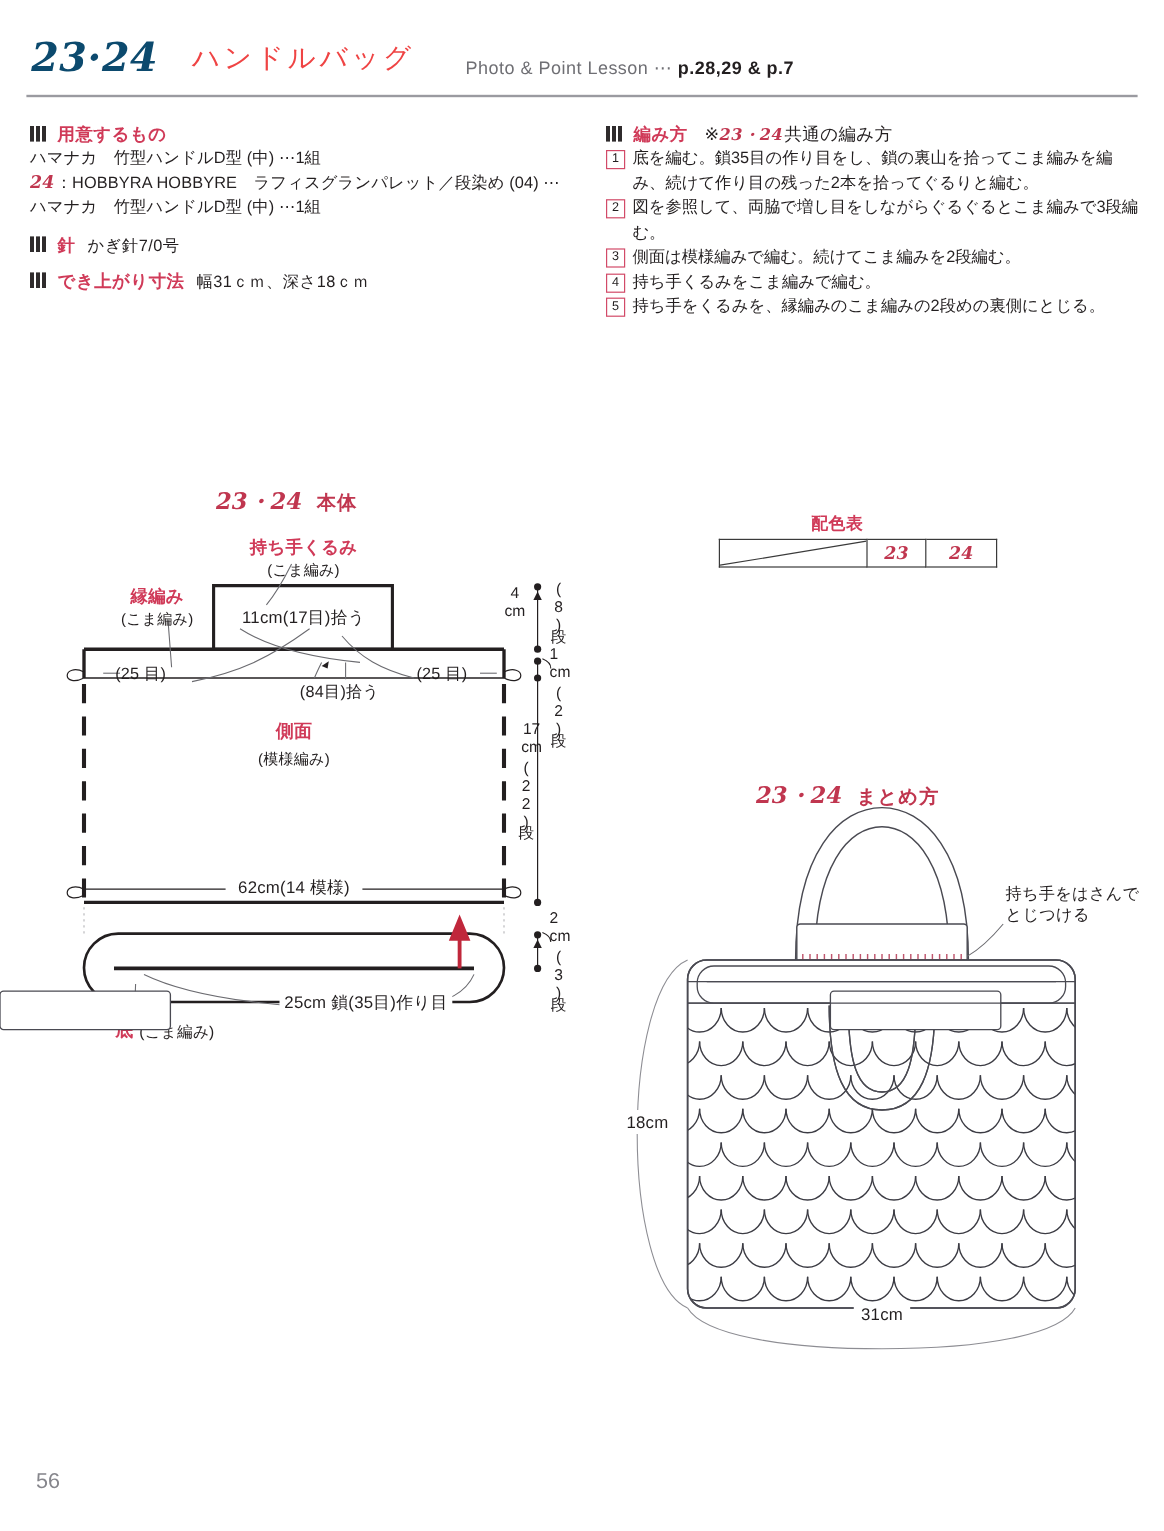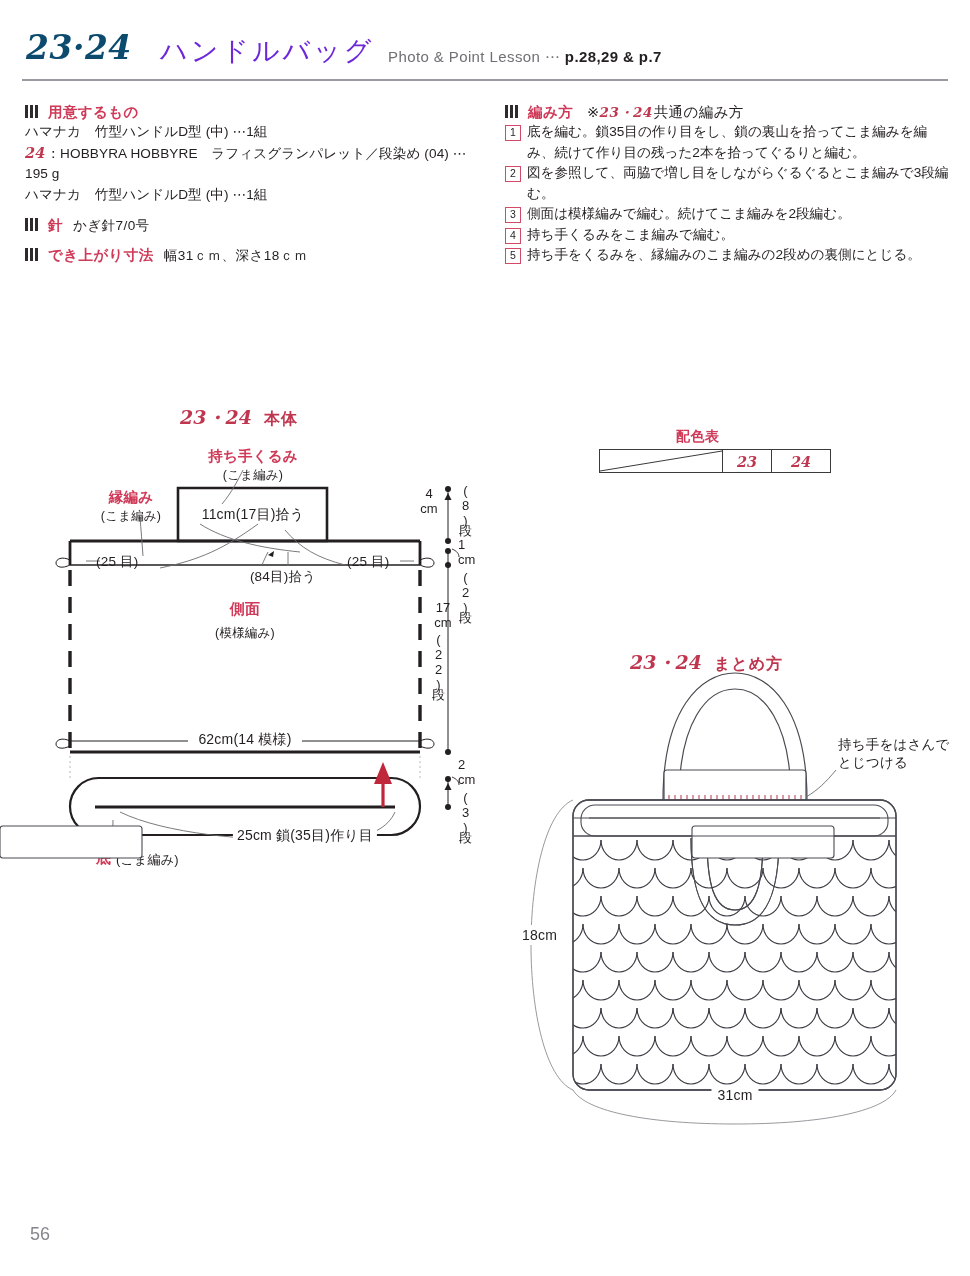--- a/index.html
+++ b/index.html
@@ -18,22 +18,22 @@
   .header{position:absolute;left:22px;top:26px;right:22px;height:56px;}
   .hdr-num{
     position:absolute;left:4px;top:2px;
     font-family:"DejaVu Serif",serif;
     font-style:italic;font-weight:700;
     font-size:33px;letter-spacing:0.5px;
     color:#0c4a6e;
   }
   .hdr-title{
     position:absolute;left:138px;top:7px;
-    font-size:27px;letter-spacing:3px;
-    color:#6d28d9;font-weight:400;
+    font-size:23px;letter-spacing:3px;
+    color:#ef4444;font-weight:400;
   }
   .hdr-sub{
     position:absolute;left:366px;top:22px;
     font-size:15px;color:#6f6f74;letter-spacing:0.4px;
     white-space:nowrap;
   }
   .hdr-sub b{color:#231f20;font-weight:700;}
   .hdr-rule{
     position:absolute;left:0;top:53px;right:0;height:2px;
     background:#9a9aa0;
@@ -141,23 +141,20 @@
   <div class="col-left">
     <div class="sec-h">
       <span class="bars"></span><span>用意するもの</span>
     </div>
 
     <div class="body-line">
       <span>ハマナカ　竹型ハンドルD型 (中) ⋯1組</span>
     </div>
     <div class="body-line">
       <span class="itnum">24</span><span>：HOBBYRA HOBBYRE　ラフィスグランパレット／段染め (04) ⋯</span>
-    </div>
-    <div class="body-line">
-      <span>195 g</span>
     </div>
     <div class="body-line">
       <span>ハマナカ　竹型ハンドルD型 (中) ⋯1組</span>
     </div>
 
     <div class="sec-h sec-row">
       <span class="bars"></span><span>針</span><span class="val">かぎ針7/0号</span>
     </div>
 
     <div class="sec-h sec-row">

